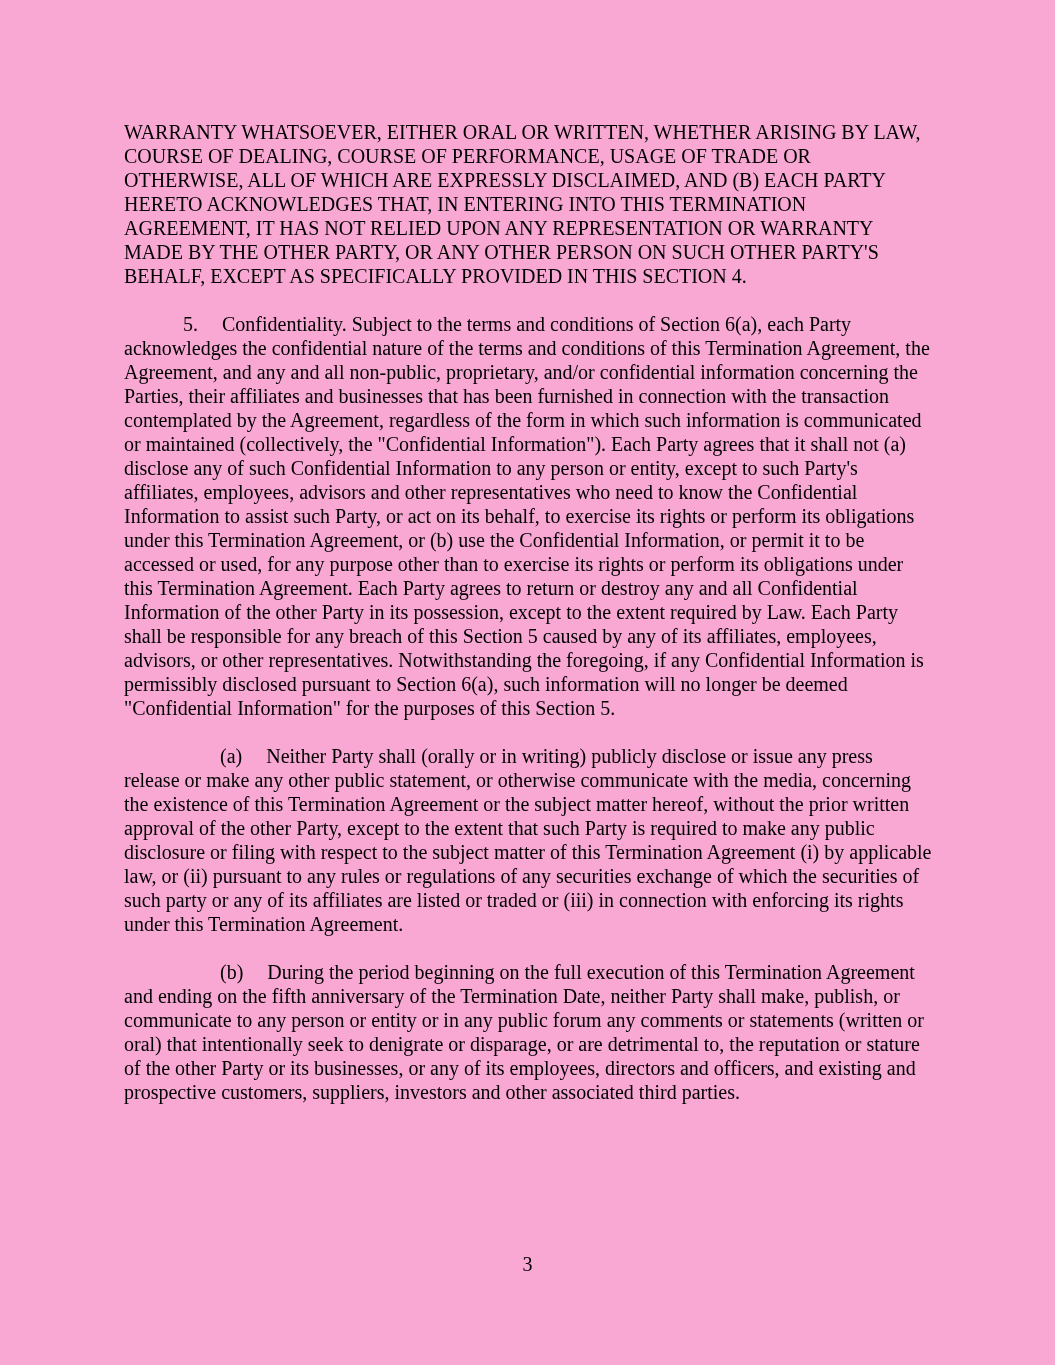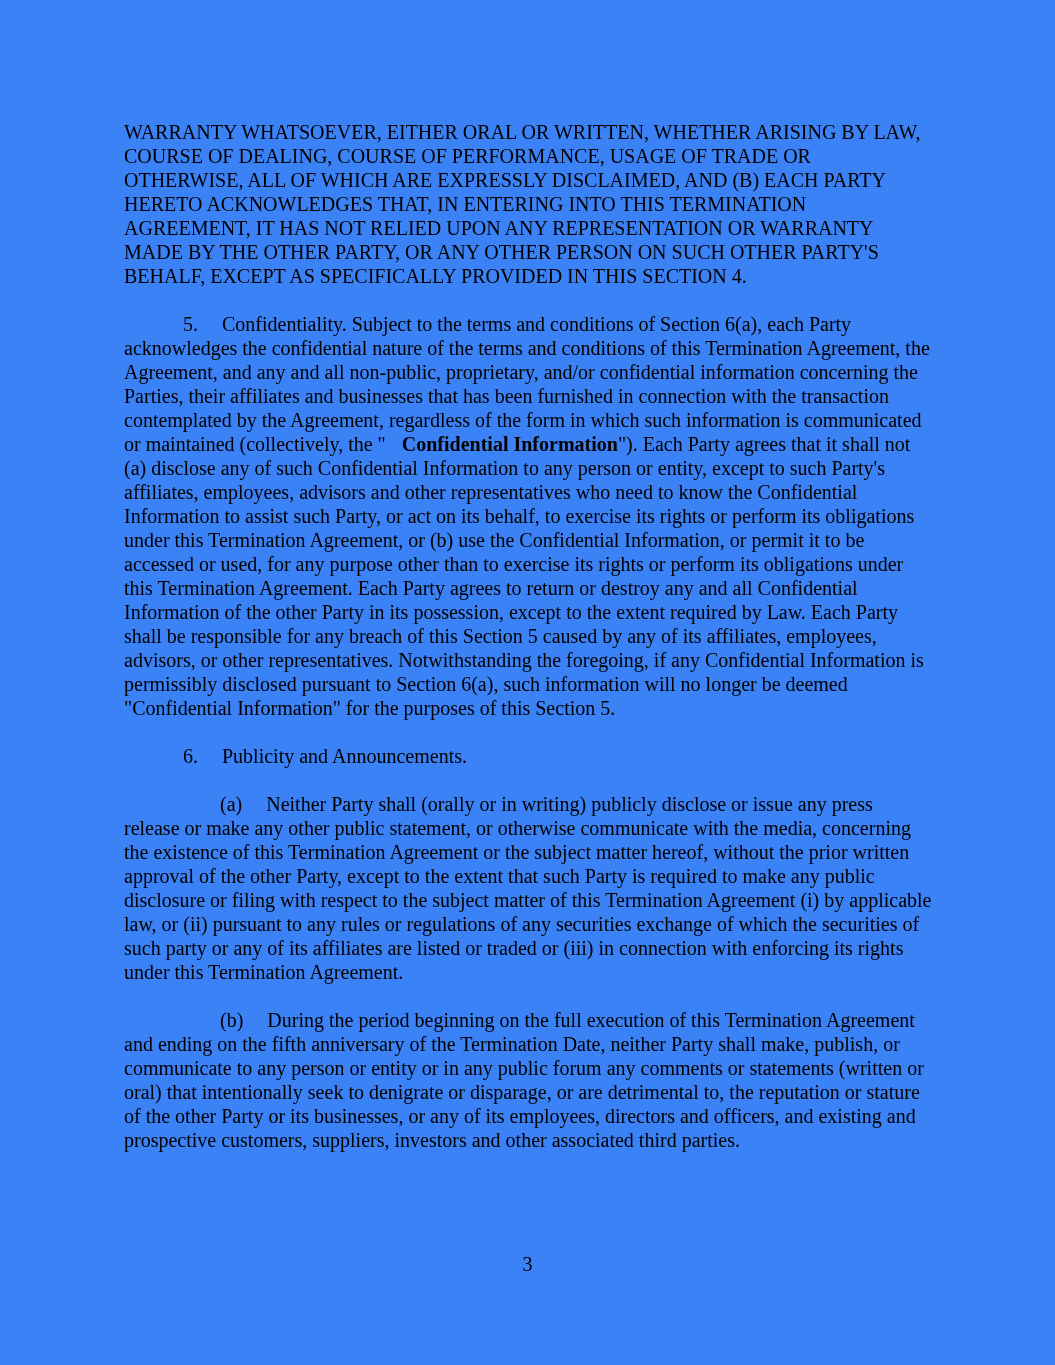--- a/index.html
+++ b/index.html
@@ -4,21 +4,21 @@
 <style>
   html, body {
     margin: 0;
     padding: 0;
     background: #ffffff;
   }
   .page {
     position: relative;
     width: 1055px;
     height: 1365px;
-    background: #3b82f6;
+    background: #f9a8d4;
     color: #000000;
     font-family: "Liberation Serif", serif;
     font-size: 20px;
     line-height: 24px;
     overflow: hidden;
   }
   .content {
     position: absolute;
     left: 124px;
     top: 120px;
@@ -27,35 +27,34 @@
   }
   .para {
     margin: 0 0 24px 0;
     padding: 0;
   }
   .indent-none { text-indent: 0; }
   .indent-first-line { text-indent: 59px; }
   .indent-subsection { text-indent: 96px; }
   .tab { display: inline-block; width: 24px; }
   .u { }
-  .b { font-weight: bold; margin-left: 16px; }
+  .b { font-weight: normal; }
   .footer {
     position: absolute;
     top: 1252px;
     left: 0;
     width: 100%;
     text-align: center;
     font-size: 20px;
   }
 </style>
 </head>
 <body>
 
 <div class="page">
   <div class="content" id="doc-content">
       <p class="para indent-none"><span>WARRANTY WHATSOEVER, EITHER ORAL OR WRITTEN, WHETHER ARISING BY LAW, COURSE OF DEALING, COURSE OF PERFORMANCE, USAGE OF TRADE OR OTHERWISE, ALL OF WHICH ARE EXPRESSLY DISCLAIMED, AND (B) EACH PARTY HERETO ACKNOWLEDGES THAT, IN ENTERING INTO THIS TERMINATION AGREEMENT, IT HAS NOT RELIED UPON ANY REPRESENTATION OR WARRANTY MADE BY THE OTHER PARTY, OR ANY OTHER PERSON ON SUCH OTHER PARTY'S BEHALF, EXCEPT AS SPECIFICALLY PROVIDED IN THIS SECTION 4.</span></p>
       <p class="para indent-first-line"><span>5.</span><span class="tab"></span><span class="u">Confidentiality</span><span>. Subject to the terms and conditions of Section 6(a), each Party acknowledges the confidential nature of the terms and conditions of this Termination Agreement, the Agreement, and any and all non-public, proprietary, and/or confidential information concerning the Parties, their affiliates and businesses that has been furnished in connection with the transaction contemplated by the Agreement, regardless of the form in which such information is communicated or maintained  (collectively, the "</span><span class="b">Confidential Information</span><span>").  Each Party agrees that it shall not (a) disclose any of such Confidential Information to any person or entity, except to such Party's affiliates, employees, advisors and other representatives who need to know the Confidential Information to assist such Party, or act on its behalf, to exercise its rights or perform its obligations under this Termination Agreement, or (b) use the Confidential Information, or permit it to be accessed or used, for any purpose other than to exercise its rights or perform its obligations under this Termination Agreement. Each Party agrees to return or destroy any and all Confidential Information of the other Party in its possession, except to the extent required by Law.  Each Party shall be responsible for any breach of this Section 5 caused by any of its affiliates, employees, advisors, or other representatives. Notwithstanding the foregoing, if any Confidential Information is permissibly disclosed pursuant to Section 6(a), such information will no longer be deemed "Confidential Information" for the purposes of this Section 5.</span></p>
-      <p class="para indent-first-line"><span>6.</span><span class="tab"></span><span class="u">Publicity and Announcements</span><span>.</span></p>
       <p class="para indent-subsection"><span>(a)</span><span class="tab"></span><span>Neither Party shall (orally or in writing) publicly disclose or issue any press release or make any other public statement, or otherwise communicate with the media, concerning the existence of this Termination Agreement or the subject matter hereof, without the prior written approval of the other Party, except to the extent that such Party is required to make any public disclosure or filing with respect to the subject matter of this Termination Agreement (i) by applicable law, or (ii) pursuant to any rules or regulations of any securities exchange of which the securities of such party or any of its affiliates are listed or traded or (iii) in connection with enforcing its rights under this Termination Agreement.</span></p>
       <p class="para indent-subsection"><span>(b)</span><span class="tab"></span><span>During the period beginning on the full execution of this Termination Agreement and ending on the fifth anniversary of the Termination Date, neither Party shall make, publish, or communicate to any person or entity or in any public forum any comments or statements (written or oral) that intentionally seek to denigrate or disparage, or are detrimental to, the reputation or stature of the other Party or its businesses, or any of its employees, directors and officers, and existing and prospective customers, suppliers, investors and other associated third parties.</span></p>
     </div>
   <div class="footer">3</div>
 </div>
 
 </body></html>

